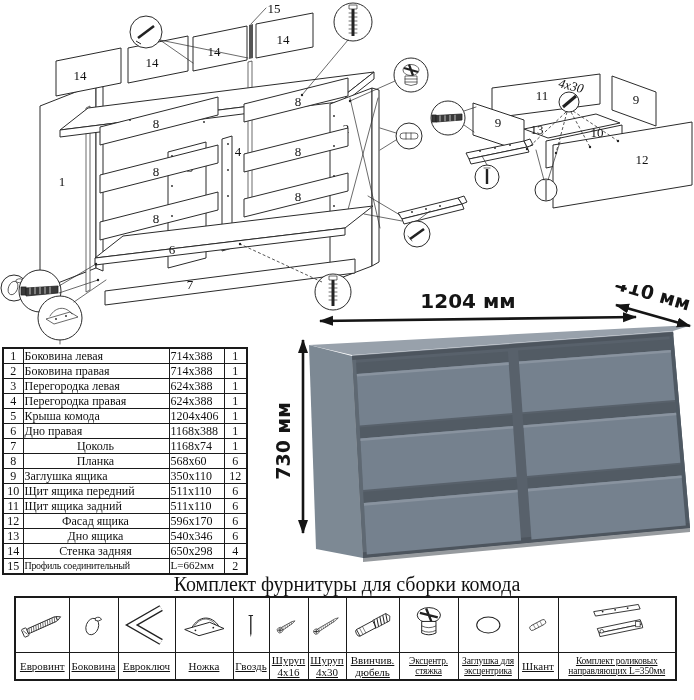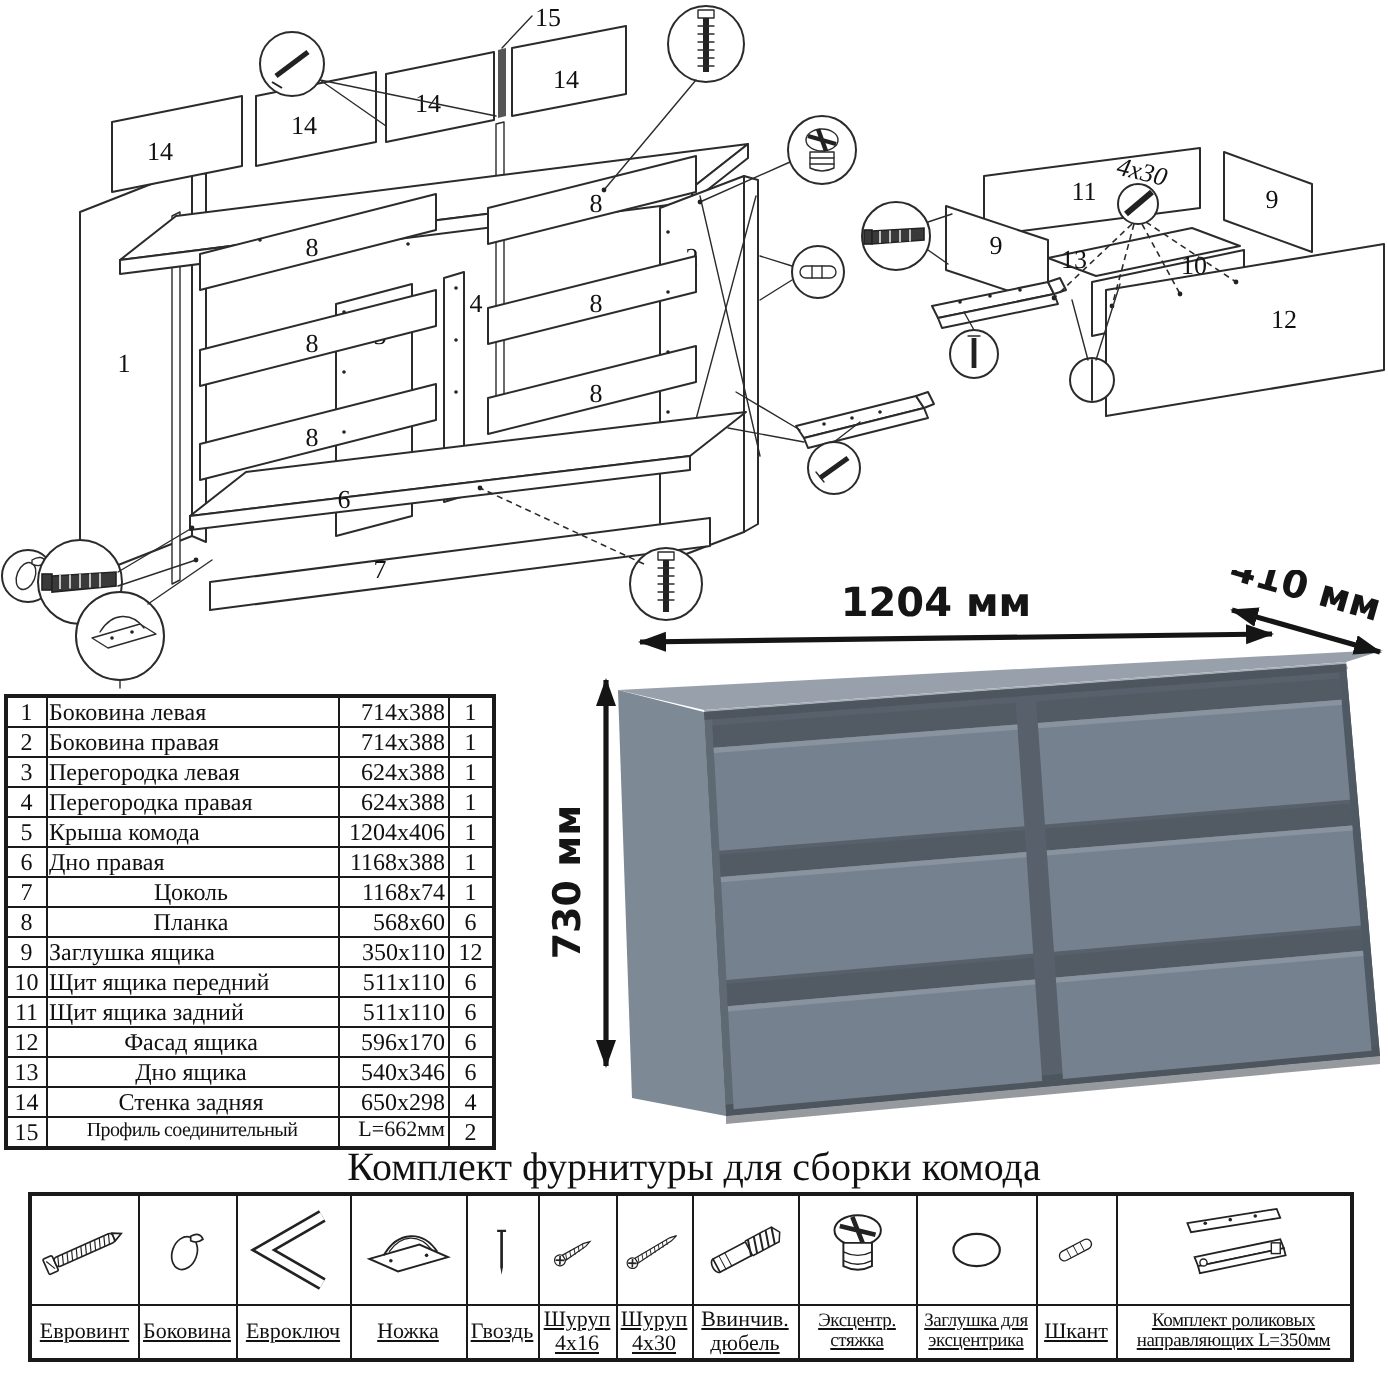--- a/index.html
+++ b/index.html
@@ -15,22 +15,22 @@
   .dot{fill:#222;stroke:none;}
   .dlbl{font-family:"Liberation Serif",serif;font-size:13px;fill:#111;text-anchor:middle;}
   .dim{font-family:"DejaVu Sans",sans-serif;font-weight:bold;fill:#151515;text-anchor:middle;}
   .arrow{stroke:#151515;stroke-width:2.6;fill:none;}
 
   table.parts{position:absolute;left:2px;top:347px;width:244px;border-collapse:collapse;table-layout:fixed;border:2px solid #1a1a1a;font-size:12px;line-height:1.02;}
   table.parts td{border:1px solid #1a1a1a;height:14px;padding:0 1px;white-space:nowrap;overflow:hidden;}
   .c-num{text-align:center;width:20px;}
   .c-name{text-align:left;padding-left:3px;width:146px;}
   .c-name.ctr{text-align:center;padding-left:0;}
-  .c-name.sm{font-size:10px;letter-spacing:-.3px;text-align:center;}
-  .c-size{text-align:right;width:55px;}
+  .c-name.sm{font-size:10px;letter-spacing:-.3px;}
+  .c-size{text-align:left;width:55px;}
   .c-size.sm2{font-size:11px;}
   .c-qty{text-align:center;width:23px;}
 
   .title{position:absolute;top:573px;left:0;width:694px;text-align:center;font-size:20px;box-sizing:border-box;white-space:nowrap;}
 
   table.hw{position:absolute;left:14px;top:596px;border-collapse:collapse;table-layout:fixed;border:2px solid #1a1a1a;text-decoration:underline;}
   table.hw td{border:1px solid #1a1a1a;text-align:center;vertical-align:middle;padding:0;overflow:hidden;}
   .hw-icon-cell{height:54px;}
   .hw-ic{display:block;margin:1px auto;width:96%;height:50px;}
   .hw-lbl{font-size:11px;line-height:1.1;height:26px;}

